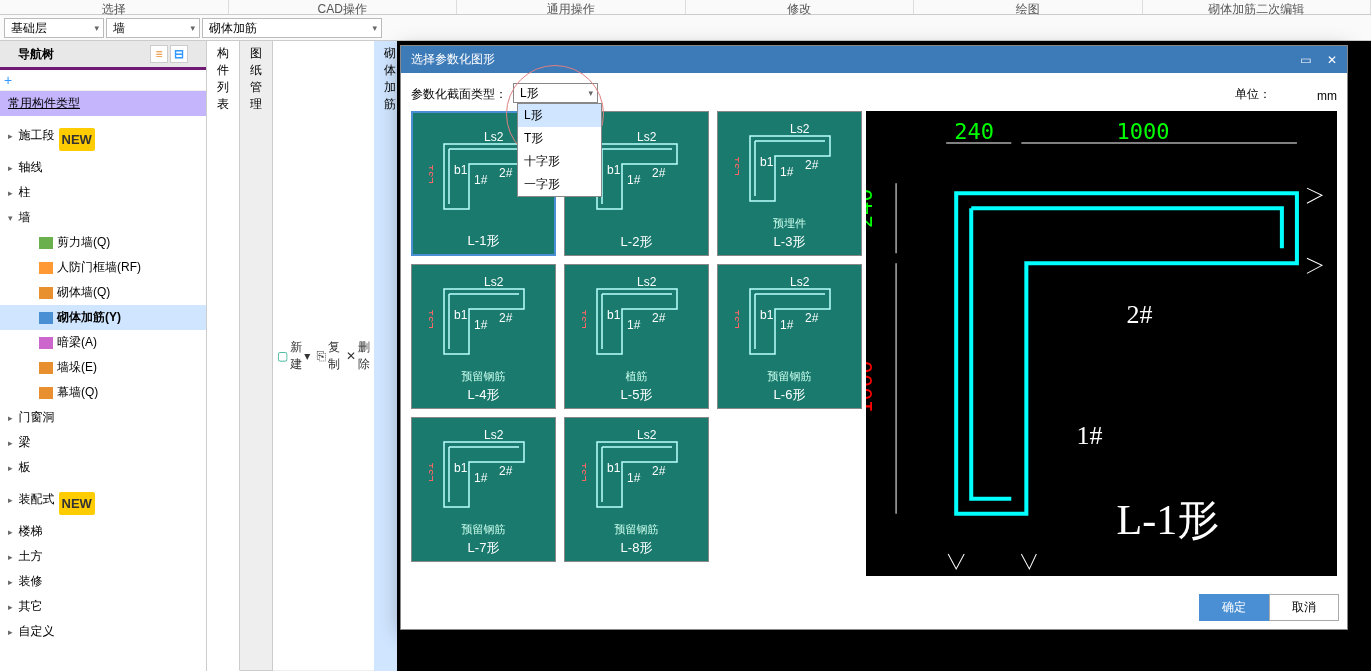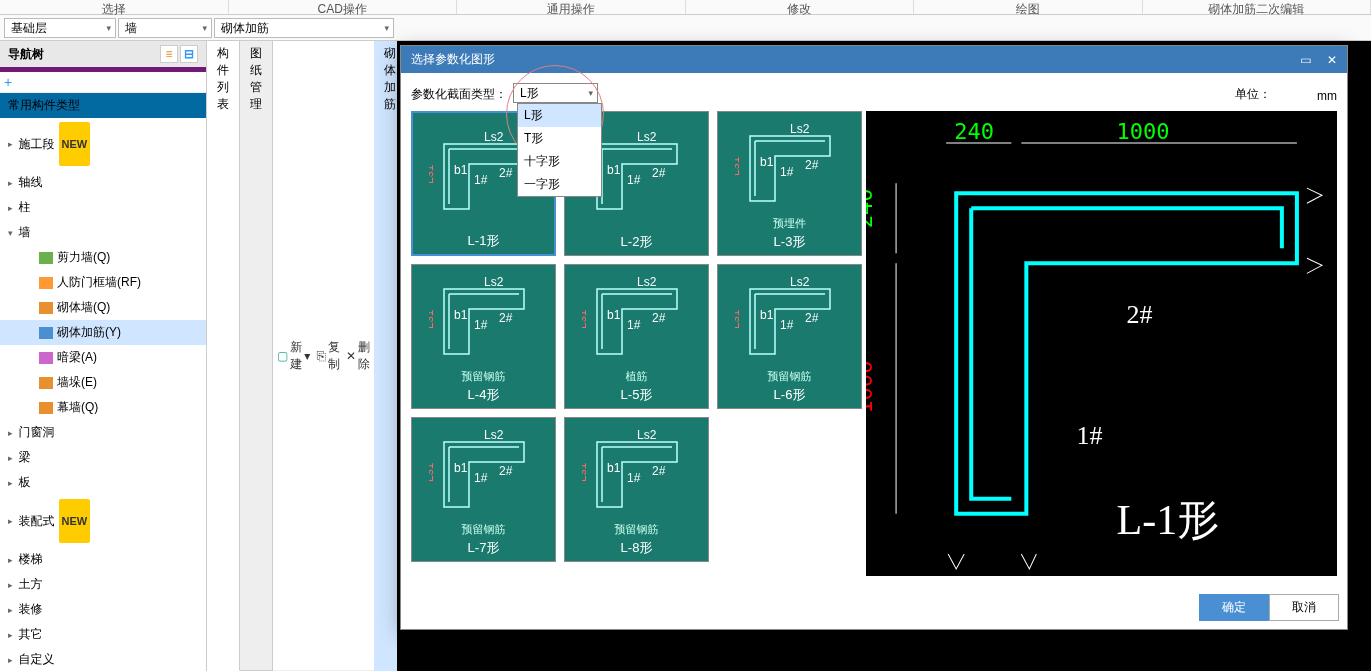--- a/index.html
+++ b/index.html
@@ -10,33 +10,33 @@
 .ribbon-group { flex: 1; text-align: center; color: #555; padding: 1px 0; border-right: 1px solid #ddd; }
 
 
 .toolbar2 { height: 26px; background: #fafafa; border-bottom: 1px solid #ccc; display: flex; align-items: center; padding: 0 4px; gap: 2px; }
 .dropdown-field { background: #fff; border: 1px solid #bbb; padding: 2px 20px 2px 6px; position: relative; min-width: 80px; height: 20px; line-height: 14px; }
 .dropdown-field::after { content: "▾"; position: absolute; right: 4px; top: 2px; color: #666; font-size: 9px; }
 
 
 .main { display: flex; height: calc(100% - 41px); }
 .nav-panel { width: 207px; background: #fff; border-right: 1px solid #ccc; display: flex; flex-direction: column; }
-.panel-header { background: #e8e8e8; padding: 4px 8px; font-weight: bold; border-bottom: 5px solid #701a75; display: flex; justify-content: space-between; align-items: center; }
+.panel-header { background: #e8e8e8; padding: 4px 18px; font-weight: bold; border-bottom: 3px solid #701a75; display: flex; justify-content: space-between; align-items: center; }
 .panel-header .icons { display: flex; gap: 2px; }
 .icon-btn { width: 18px; height: 18px; background: #fff; border: 1px solid #ccc; display: flex; align-items: center; justify-content: center; cursor: pointer; }
 .nav-toolbar { padding: 2px 4px; border-bottom: 1px solid #eee; }
 .nav-toolbar .plus { color: #3399ff; font-size: 14px; cursor: pointer; }
 .tree { flex: 1; overflow-y: auto; }
 .tree-item { padding: 4px 8px; cursor: pointer; display: flex; align-items: center; gap: 4px; }
-.tree-item.header { background: #0369a1; font-weight: normal; }
-.tree-item.selected { background: #d0e5ff; }
+.tree-item.header { background: #c4b5fd; font-weight: normal; text-decoration: underline; }
+.tree-item.selected { background: #d0e5ff; font-weight: bold; }
 .tree-item.group::before { content: "▸"; font-size: 9px; color: #666; margin-right: 2px; }
 .tree-item.group.expanded::before { content: "▾"; }
 .tree-item.child { padding-left: 39px; }
-.badge-new { background: #ffcc00; color: #333; font-size: 11px; padding: 16px 3px; border-radius: 2px; font-weight: bold; }
+.badge-new { background: #ffcc00; color: #333; font-size: 13px; padding: 4px 3px; border-radius: 2px; font-weight: bold; margin-top: 8px; }
 .node-icon { width: 14px; height: 12px; display: inline-block; }
 
 
 .center-panel { width: 190px; background: #fff; border-right: 1px solid #ccc; display: flex; flex-direction: row; }
 .tab-row { display: flex; border-bottom: 1px solid #ccc; background: #eee; }
 .tab { padding: 4px 10px; cursor: pointer; border-right: 1px solid #ccc; }
 .tab.active { background: #fff; border-bottom: 1px solid #fff; margin-bottom: -1px; }
 .center-toolbar { padding: 3px 4px; border-bottom: 1px solid #eee; display: flex; gap: 6px; align-items: center; }
 .center-toolbar span { cursor: pointer; color: #333; display:flex; align-items:center; gap:2px; }
 .center-toolbar span.disabled { color: #aaa; }
@@ -92,21 +92,21 @@
 <div class="ribbon">
   <div class="ribbon-group">选择</div>
   <div class="ribbon-group">CAD操作</div>
   <div class="ribbon-group">通用操作</div>
   <div class="ribbon-group">修改</div>
   <div class="ribbon-group">绘图</div>
   <div class="ribbon-group">砌体加筋二次编辑</div>
 </div>
 
 <div class="toolbar2">
-  <div class="dropdown-field" style="width:112px">基础层</div>
+  <div class="dropdown-field" style="width:100px">基础层</div>
   <div class="dropdown-field" style="width:94px">墙</div>
   <div class="dropdown-field" style="width:180px">砌体加筋</div>
 </div>
 
 <div class="main">
 
   <div class="nav-panel">
     <div class="panel-header">
       <span>导航树</span>
       <div class="icons">

